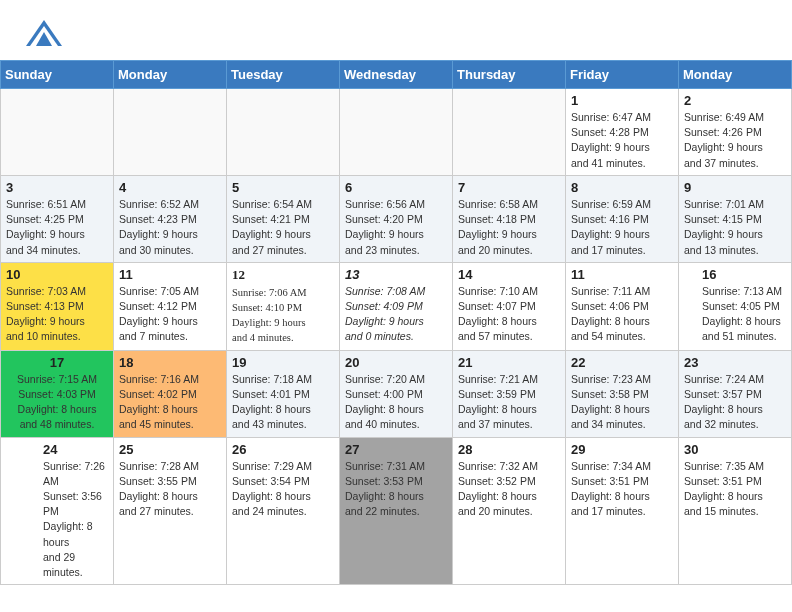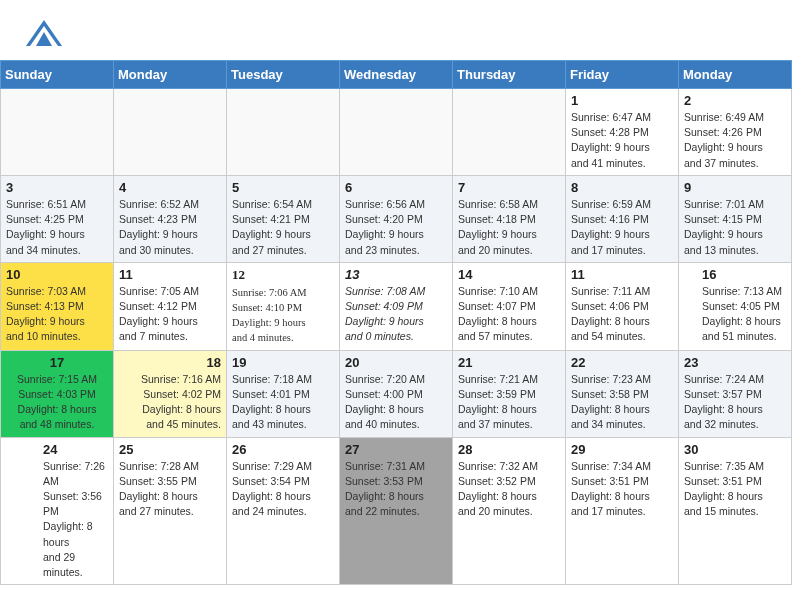--- a/index.html
+++ b/index.html
@@ -203,21 +203,21 @@
         <td style="background: rgb(255, 255, 255); padding-left: 23px;">
           <span class="day-num">16</span>
           <div class="day-info">Sunrise: 7:13 AM<br>Sunset: 4:05 PM<br>Daylight: 8 hours<br>and 51 minutes.</div>
         </td>
       </tr>
       <tr>
         <td style="background: #22c55e; text-align: center;">
           <span class="day-num">17</span>
           <div class="day-info">Sunrise: 7:15 AM<br>Sunset: 4:03 PM<br>Daylight: 8 hours<br>and 48 minutes.</div>
         </td>
-        <td style="background: #fef9c3; text-align: right;">
+        <td style="background: #fdba74;">
           <span class="day-num">18</span>
           <div class="day-info">Sunrise: 7:16 AM<br>Sunset: 4:02 PM<br>Daylight: 8 hours<br>and 45 minutes.</div>
         </td>
         <td style="background: rgb(240, 244, 248);">
           <span class="day-num">19</span>
           <div class="day-info">Sunrise: 7:18 AM<br>Sunset: 4:01 PM<br>Daylight: 8 hours<br>and 43 minutes.</div>
         </td>
         <td style="background: rgb(240, 244, 248);">
           <span class="day-num">20</span>
           <div class="day-info">Sunrise: 7:20 AM<br>Sunset: 4:00 PM<br>Daylight: 8 hours<br>and 40 minutes.</div>

